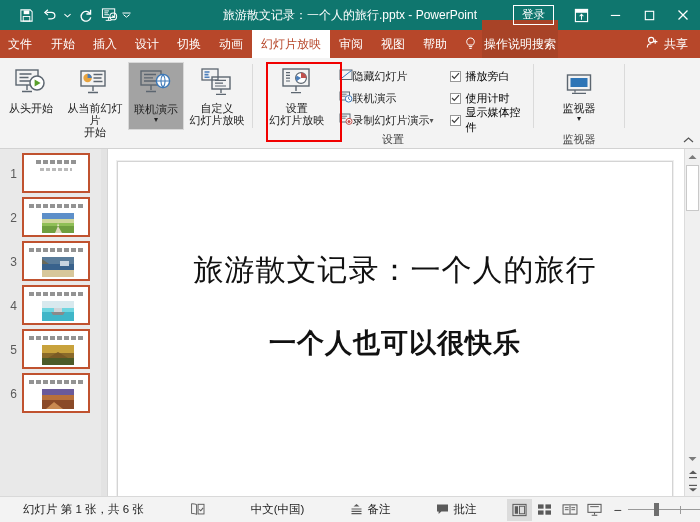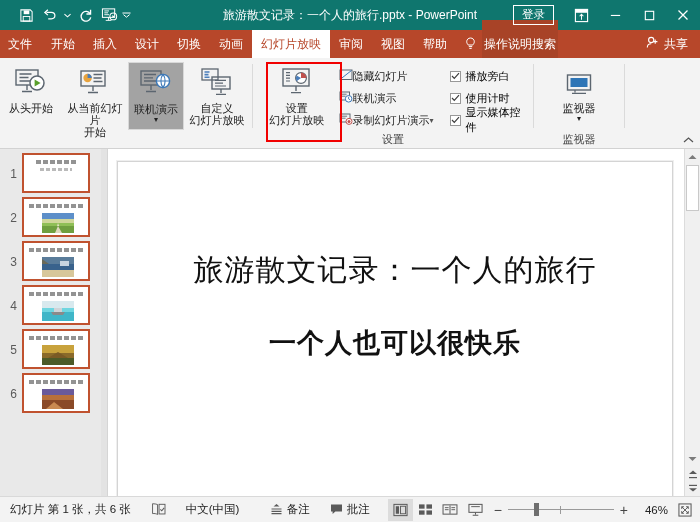--- a/index.html
+++ b/index.html
@@ -146,21 +146,21 @@
   }
   .vs-btn { height: 15px; width: 16px; display: flex; align-items: center; justify-content: center; }
   .vs-thumb { width: 13px; height: 46px; background: #fff; border: 1px solid #c9c9c9; margin-top: 1px; }
   .vs-space { flex: 1; }
 
   
   .statusbar {
     flex: 0 0 26px; height: 26px; background: #f3f3f3; border-top: 1px solid #d9d9d9;
     display: flex; align-items: center; font-size: 11.5px; color: #222;
   }
-  .sb-item { display: flex; align-items: center; gap: 4px; height: 26px; padding: 0 10px; white-space: nowrap; }
+  .sb-item { display: flex; align-items: center; gap: 4px; height: 26px; padding: 0 23px; white-space: nowrap; }
   .viewbtns { display: flex; align-items: center; margin-left: 8px; }
   .viewbtn { width: 25px; height: 22px; display: flex; align-items: center; justify-content: center; }
   .viewbtn.active { background: #dcdcdc; }
   .zoomwrap { display: flex; align-items: center; gap: 6px; margin-left: 6px; }
   .zslider { position: relative; width: 106px; height: 14px; display: flex; align-items: center; }
   .zline { position: absolute; left: 0; right: 0; height: 1px; background: #9a9a9a; }
   .ztick { position: absolute; left: 52px; width: 1px; height: 8px; background: #9a9a9a; }
   .zknob { position: absolute; left: 26px; width: 5px; height: 13px; background: #6e6e6e; }
   .zpct { width: 34px; text-align: right; font-size: 11.5px; }
 </style>

